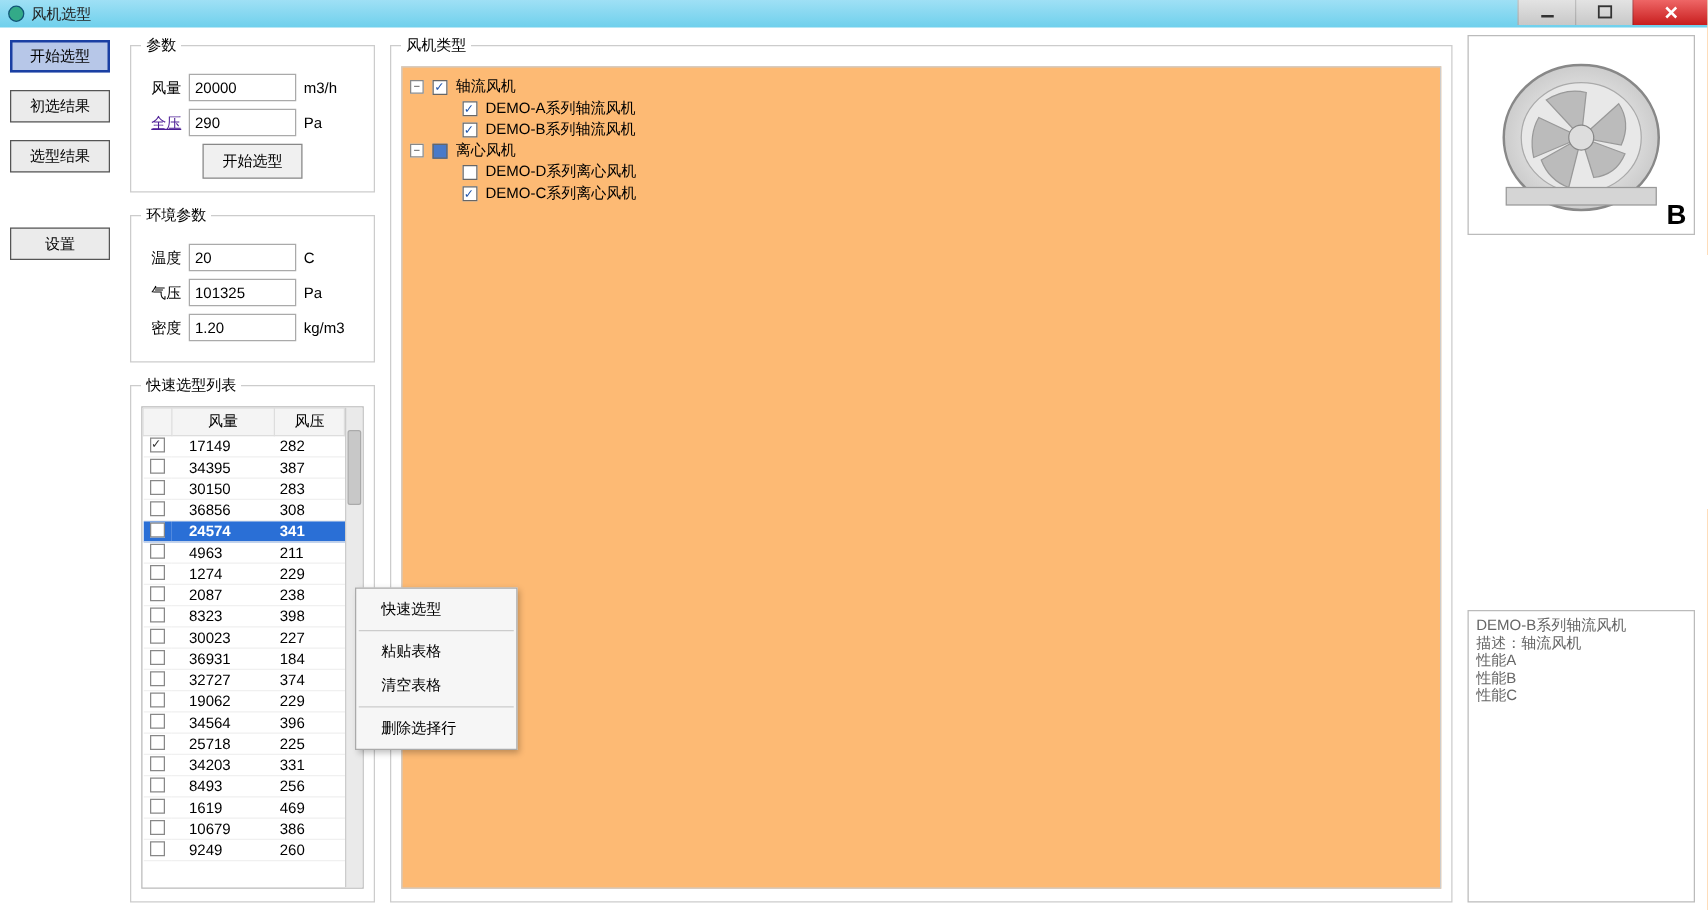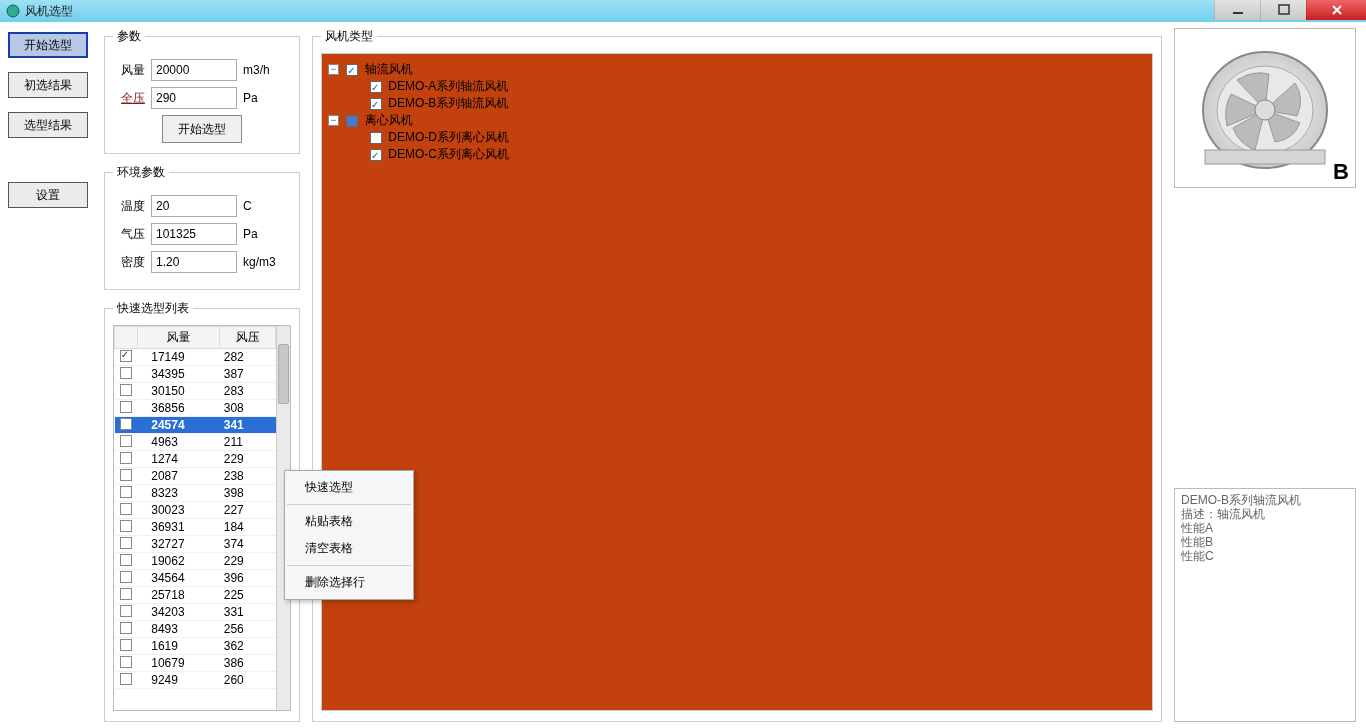--- a/index.html
+++ b/index.html
@@ -21,21 +21,21 @@
   .navbtn { display:block; width: 80px; height: 26px; border:1px solid #555; background:#ebebeb; text-align:center; line-height:24px; cursor:pointer;}
   .navbtn.active { background:#b7c7e8; border:2px solid #1a3fa3; line-height:22px;}
   .navbtn.settings { margin-top: 30px; }
   
   
   .paramcol { width: 200px; padding: 6px 4px 6px 0; display:flex; flex-direction:column; gap:10px;}
   fieldset { border:1px solid #ccc; padding: 8px 8px 10px; margin:0; }
   legend { padding: 0 4px; }
   .row { display:flex; align-items:center; margin: 6px 0; gap:6px; }
   .row .lbl { width: 32px; text-align:right; }
-  .row .lbl.link { color:#7f1d1d; text-decoration:underline; cursor:pointer; }
+  .row .lbl.link { color:#4c1d95; text-decoration:underline; cursor:pointer; }
   .txtin { width: 86px; height:22px; border:1px solid #aaa; padding:0 4px; background:#fff;}
   .unit { width: 40px; }
   .startbtn { width:80px; height:28px; border:1px solid #888; background:#f0f0f0; margin: 6px auto 0; display:block; cursor:pointer;}
   
   
   .quickfs { flex:1; display:flex; min-height:0;}
   .tblwrap { flex:1; border:1px solid #bbb; position:relative; overflow:hidden; background:#fff;}
   .tblscroll { position:absolute; inset:0; right:14px; overflow-y:auto;}
   .scrollbar { position:absolute; right:0; top:0; bottom:0; width:14px; background:#eaeaea; border-left:1px solid #ccc;}
   .scrollbar .thumb{position:absolute; left:1px; right:1px; top:18px; height:60px; background:#c8c8c8; border:1px solid #aaa; border-radius:2px;}
@@ -44,21 +44,21 @@
   table.quick td { border-bottom:1px solid #f0f0f0; height:17px; padding:0 4px;}
   table.quick td.chk { width:22px; text-align:center;}
   table.quick td.v1 { width:80px; padding-left:14px;}
   table.quick tr.sel td { background:#2a6fd6; color:#fff;font-weight:bold; }
   .chkbox { width:12px; height:12px; border:1px solid #888; display:inline-block; background:#fff; position:relative;}
   .chkbox.checked::after{content:"✓"; position:absolute; font-size:10px; left:0; top:-2px; color:#333;}
   
   
   .mainregion { flex:1; padding: 6px 8px; display:flex; flex-direction:column;}
   .treefs { flex:1; display:flex; flex-direction:column;}
-  .treefs .treeinner{ flex:1; border:1px solid #ccc; background:#c2410c; padding:6px; position:relative;}
+  .treefs .treeinner{ flex:1; border:1px solid #ccc; background:#fdba74; padding:6px; position:relative;}
   .treenode { line-height:16px; margin:1px 0;}
   .toggle{display:inline-block; width:11px; height:11px; border:1px solid #888; text-align:center; line-height:9px; font-size:9px; margin-right:4px; background:#fff; color:#444; vertical-align:middle;}
   .nodechk{display:inline-block; width:12px; height:12px; border:1px solid #666; margin-right:3px; vertical-align:middle; background:#fff; position:relative;}
   .nodechk.checked::after{content:"✓"; position:absolute; font-size:10px; left:0; top:-2px; color:#2255aa;}
   .nodechk.partial{background:#4a7ac9;}
   .childs{margin-left:28px;}
   .childs .treenode{margin-left:0;}
   .childs2{margin-left:14px;}
   
   
@@ -243,21 +243,21 @@
   <td>331</td>
                 </tr>
                 <tr>
                   <td class="chk"><span class="chkbox"></span></td>
   <td class="v1">8493</td>
   <td>256</td>
                 </tr>
                 <tr>
                   <td class="chk"><span class="chkbox"></span></td>
   <td class="v1">1619</td>
-  <td>362</td>
+  <td>469</td>
                 </tr>
                 <tr>
                   <td class="chk"><span class="chkbox"></span></td>
   <td class="v1">10679</td>
   <td>386</td>
                 </tr>
                 <tr>
                   <td class="chk"><span class="chkbox"></span></td>
   <td class="v1">9249</td>
   <td>260</td>

